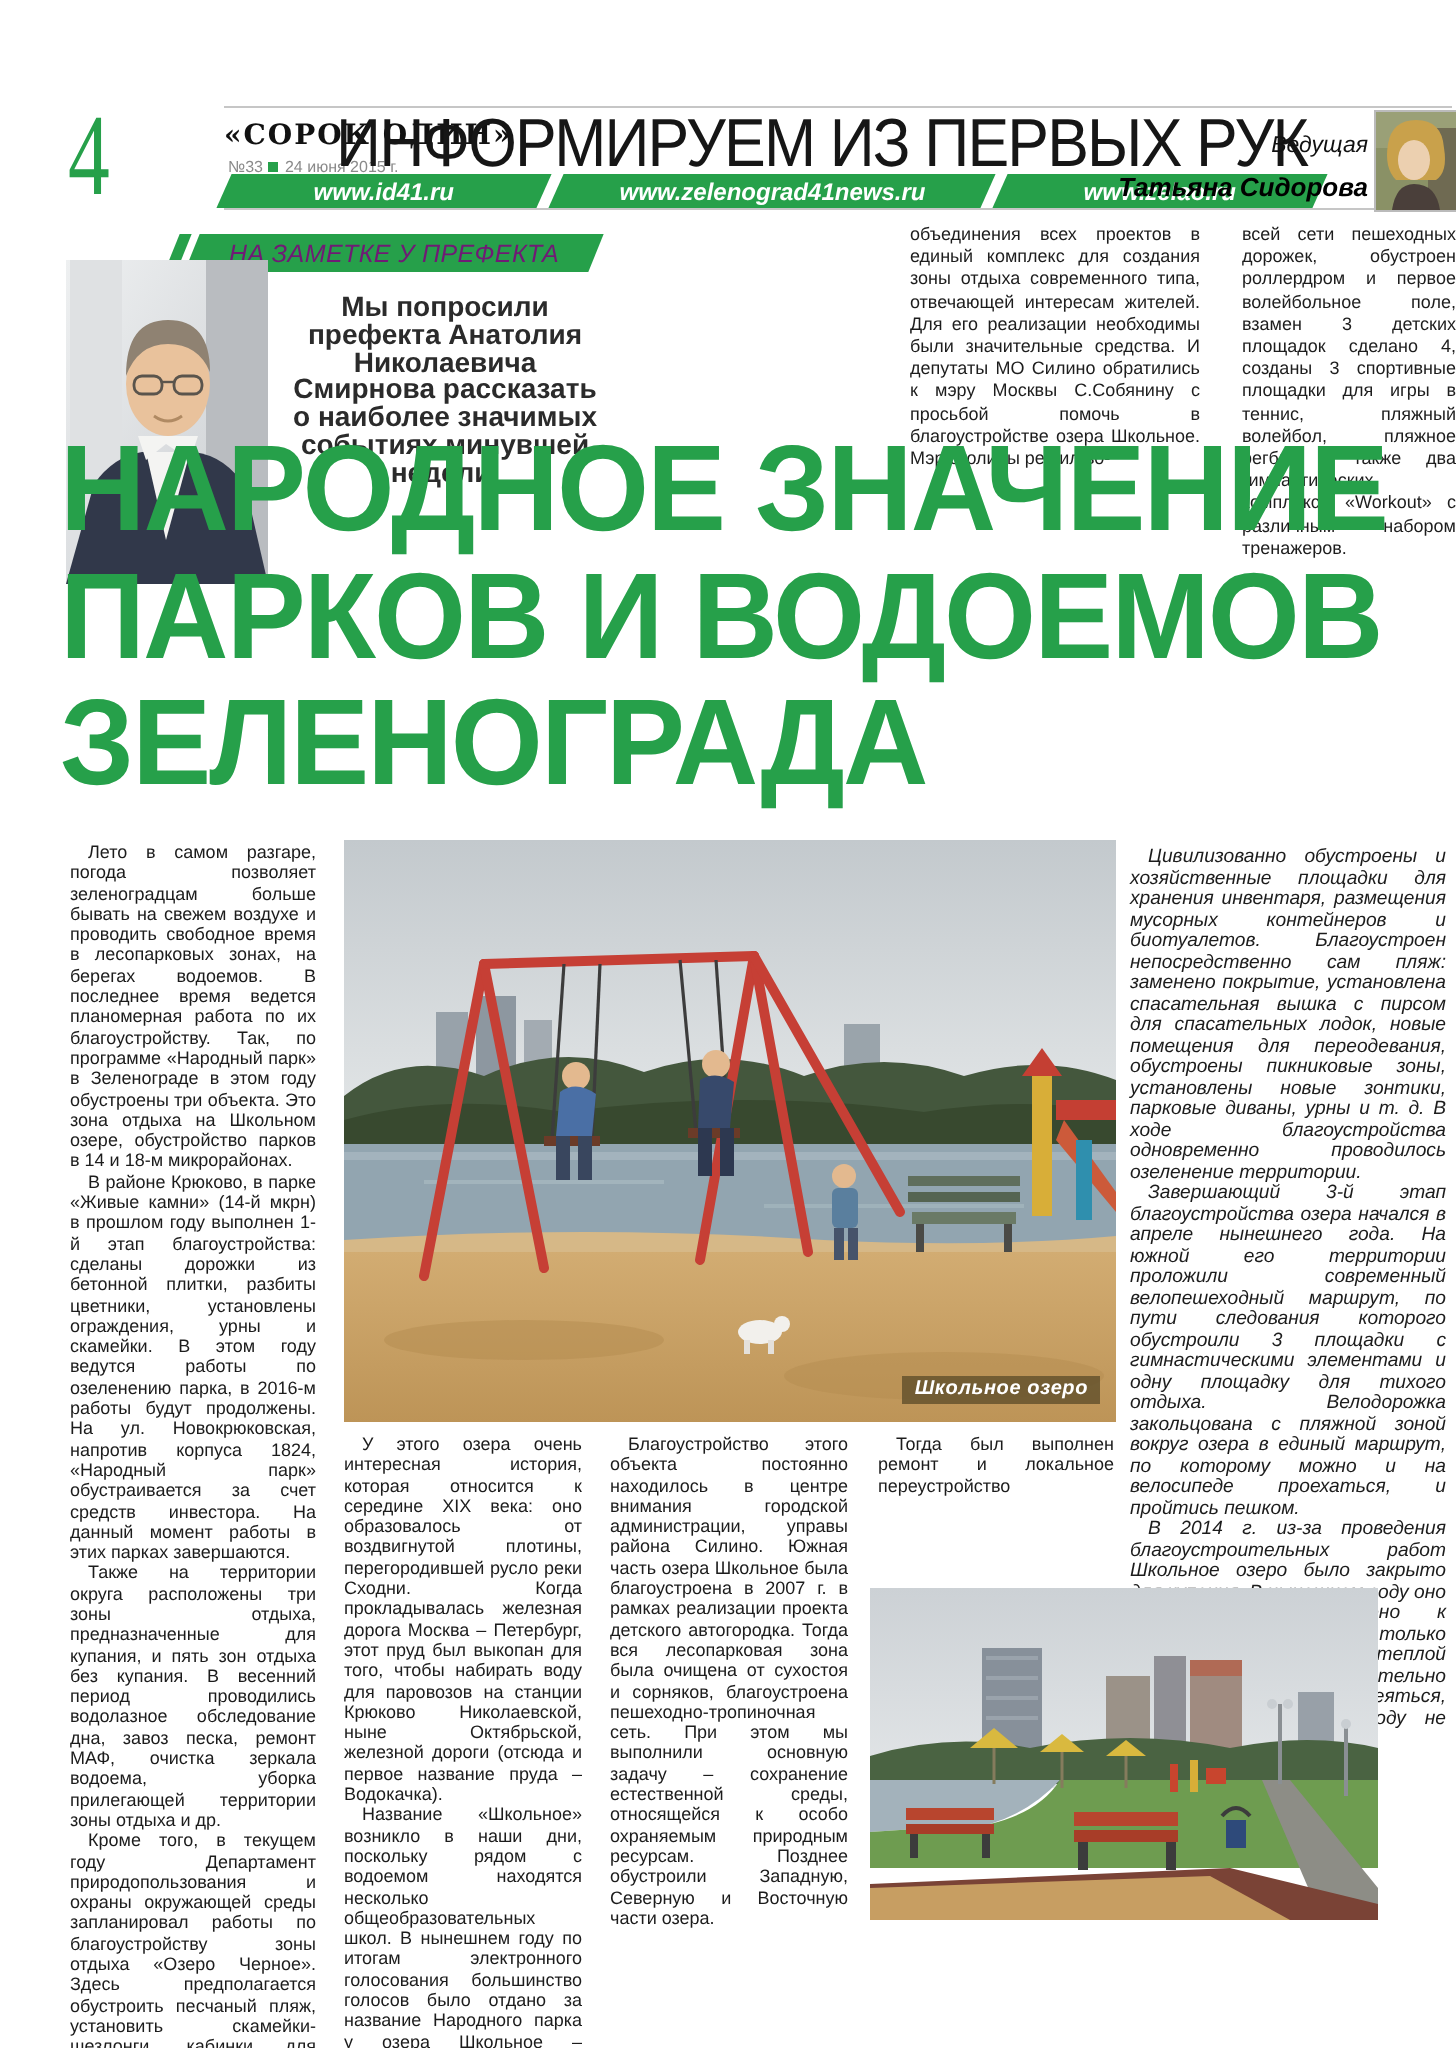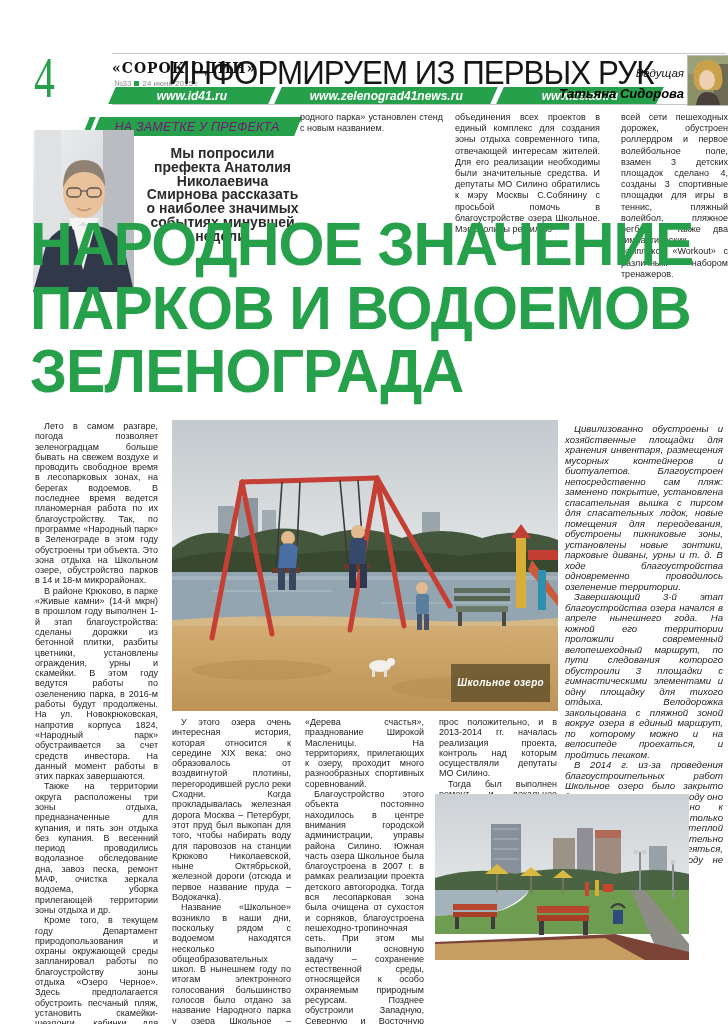--- a/index.html
+++ b/index.html
@@ -62,21 +62,21 @@
     font-weight:bold;font-size:61px;line-height:63.5px;letter-spacing:-1px;
     transform:scaleX(.97);transform-origin:left top;white-space:nowrap;
   }
   
   .bodycol{position:absolute;font-size:9px;line-height:10.3px;text-align:justify;color:#1c1c1c;}
   .bodycol p{margin:0;text-indent:9px;}
   .bodycol p.cont{text-indent:0;}
   .photo-frame{position:absolute;overflow:hidden;}
   .photo-frame svg{display:block;}
   .photo-caption{
-    position:absolute;right:8px;bottom:9px;height:14px;padding:12px 6px;
+    position:absolute;right:8px;bottom:9px;height:14px;padding:0 6px;
     background:rgba(97,80,44,.82);color:#fff;font-size:10px;font-weight:bold;
     font-style:italic;line-height:14px;letter-spacing:.3px;
   }
 </style>
 </head>
 <body>
 
 <div class="hdr-rule" style="top:53px;"></div>
 <div class="hdr-rule" style="top:104px;"></div>
 
@@ -138,21 +138,20 @@
     <rect x="34" y="58" width="14" height="9" rx="4" fill="none" stroke="#5a544c" stroke-width="1.4"></rect>
     <rect x="54" y="58" width="14" height="9" rx="4" fill="none" stroke="#5a544c" stroke-width="1.4"></rect>
     <line x1="48" y1="61" x2="54" y2="61" stroke="#5a544c" stroke-width="1.2"></line>
     <path d="M44 78 Q51 83 58 78" fill="none" stroke="#b08a63" stroke-width="1.4"></path>
   </svg>
 </div>
 
 <div class="pref-intro">Мы попросили префекта Анатолия Николаевича Смирнова рассказать о наиболее значимых событиях минувшей недели.</div>
 
 <div class="minicol" style="left:300px;width:143px;">
-  <p class="cont">родного парка» установлен стенд с новым названием.</p>
 </div>
 <div class="minicol" style="left:455px;width:145px;">
   <p class="cont">объединения всех проектов в единый комплекс для создания зоны отдыха современного типа, отвечающей интересам жителей. Для его реализации необходимы были значительные средства. И депутаты МО Силино обратились к мэру Москвы С.Собянину с просьбой помочь в благоустройстве озера Школьное. Мэр столицы решил во-</p>
 </div>
 <div class="minicol" style="left:621px;width:107px;">
   <p class="cont">всей сети пешеходных дорожек, обустроен роллердром и первое волейбольное поле, взамен 3 детских площадок сделано 4, созданы 3 спортивные площадки для игры в теннис, пляжный волейбол, пляжное регби, а также два гимнастических комплекса «Workout» с различным набором тренажеров.</p>
 </div>
 
 <div class="headline">
   <div>НАРОДНОЕ ЗНАЧЕНИЕ</div>
@@ -167,27 +166,25 @@
   <p>Кроме того, в текущем году Департамент природопользования и охраны окружающей среды запланировал работы по благоустройству зоны отдыха «Озеро Черное». Здесь предполагается обустроить песчаный пляж, установить скамейки-шезлонги, кабинки для переодевания, организовать велопарковку, площадки Work Out, а также площадки для игры в пляжный волейбол.</p>
 
 </div>
 
 <div class="bodycol" style="left:172px;top:717px;width:119px;">
   <p>У этого озера очень интересная история, которая относится к середине XIX века: оно образовалось от воздвигнутой плотины, перегородившей русло реки Сходни. Когда прокладывалась железная дорога Москва – Петербург, этот пруд был выкопан для того, чтобы набирать воду для паровозов на станции Крюково Николаевской, ныне Октябрьской, железной дороги (отсюда и первое название пруда – Водокачка).</p>
   <p>Название «Школьное» возникло в наши дни, поскольку рядом с водоемом находятся несколько общеобразовательных школ. В нынешнем году по итогам электронного голосования большинство голосов было отдано за название Народного парка у озера Школьное – «Панфиловский», в честь героев-панфиловцев. 22 апреля 2015 г. на территории «На-</p>
 </div>
 
 <div class="bodycol" style="left:305px;top:717px;width:119px;">
-  <p class="cont">«Дерева счастья», празднование Широкой Масленицы. На территориях, прилегающих к озеру, проходит много разнообразных спортивных соревнований.</p>
   <p>Благоустройство этого объекта постоянно находилось в центре внимания городской администрации, управы района Силино. Южная часть озера Школьное была благоустроена в 2007 г. в рамках реализации проекта детского автогородка. Тогда вся лесопарковая зона была очищена от сухостоя и сорняков, благоустроена пешеходно-тропиночная сеть. При этом мы выполнили основную задачу – сохранение естественной среды, относящейся к особо охраняемым природным ресурсам. Позднее обустроили Западную, Северную и Восточную части озера.</p>
 
 </div>
 
 <div class="bodycol" style="left:439px;top:717px;width:118px;">
-  <p class="cont">прос положительно, и в 2013-2014 гг. началась реализация проекта, контроль над которым осуществляли депутаты МО Силино.</p>
   <p>Тогда был выполнен ремонт и локальное переустройство</p>
 </div>
 
 <div class="bodycol" style="left:565px;top:424px;width:158px;font-size:9.6px;line-height:10.5px;font-style:italic;">
   <p>Цивилизованно обустроены и хозяйственные площадки для хранения инвентаря, размещения мусорных контейнеров и биотуалетов. Благоустроен непосредственно сам пляж: заменено покрытие, установлена спасательная вышка с пирсом для спасательных лодок, новые помещения для переодевания, обустроены пикниковые зоны, установлены новые зонтики, парковые диваны, урны и т. д. В ходе благоустройства одновременно проводилось озеленение территории.</p>
   <p>Завершающий 3-й этап благоустройства озера начался в апреле нынешнего года. На южной его территории проложили современный велопешеходный маршрут, по пути следования которого обустроили 3 площадки с гимнастическими элементами и одну площадку для тихого отдыха. Велодорожка закольцована с пляжной зоной вокруг озера в единый маршрут, по которому можно и на велосипеде проехаться, и пройтись пешком.</p>
   <p>В 2014 г. из-за проведения благоустроительных работ Школьное озеро было закрыто для купания. В нынешнем году оно полностью подготовлено к пляжному сезону, а нам только осталось дождаться теплой погоды, чтобы замечательно отдохнуть. Будем надеяться, что август в этом году не подведет!</p>
 </div>
 
 <div class="photo-frame" style="left:172px;top:420px;width:386px;height:291px;">

